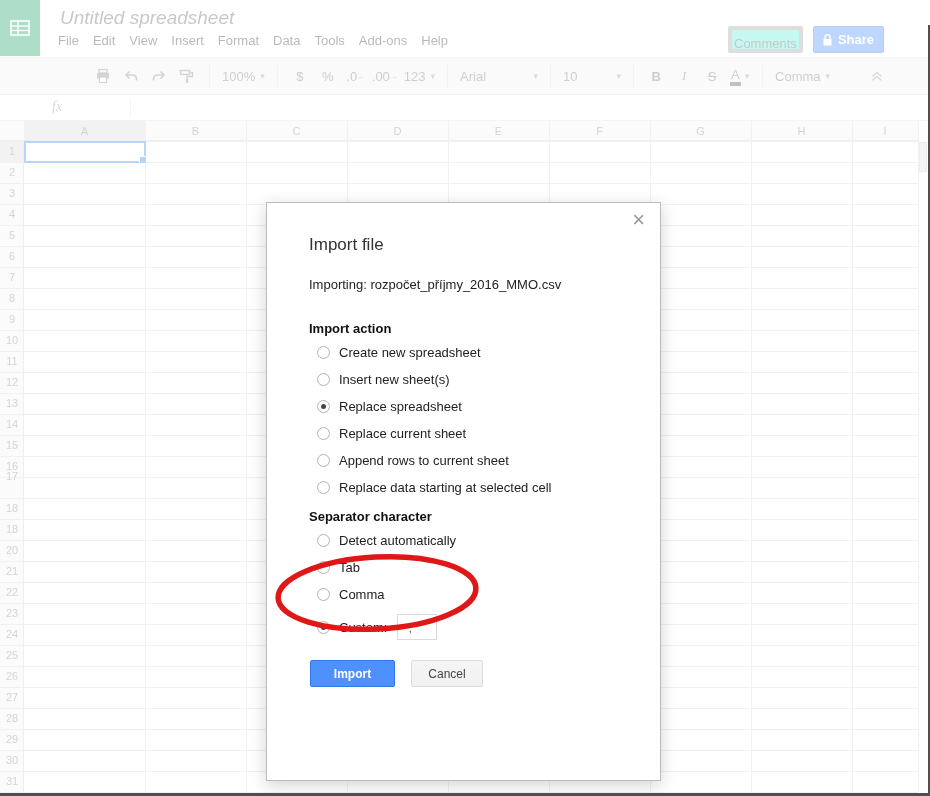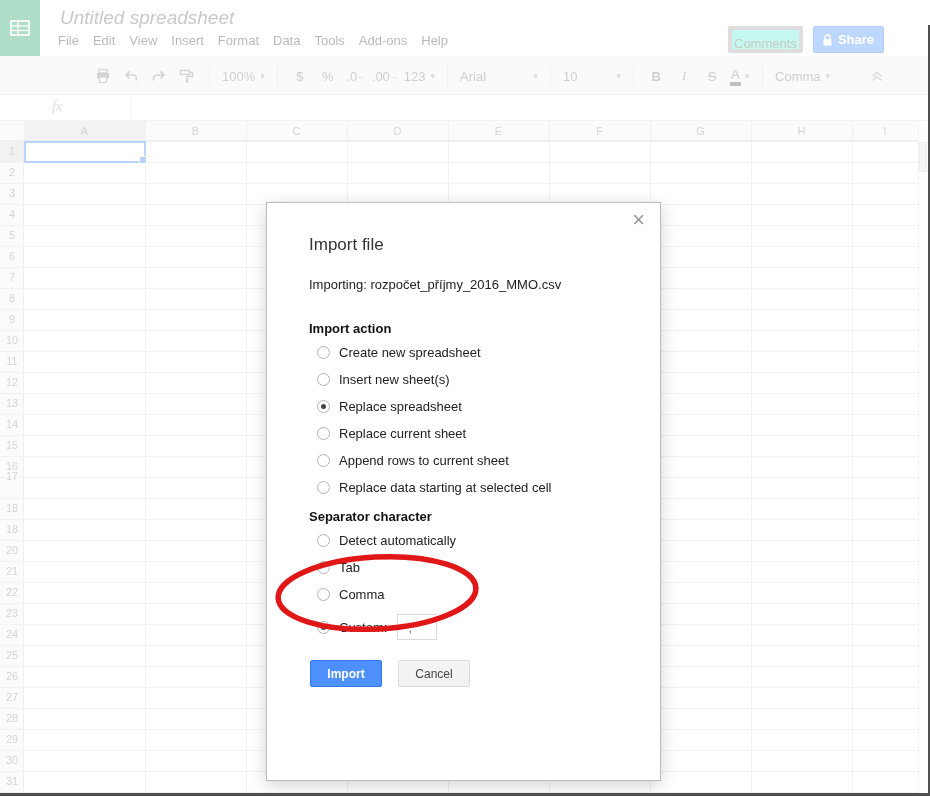--- a/index.html
+++ b/index.html
@@ -55,21 +55,21 @@
   .sec-h{font-size:13px;font-weight:bold;color:#111;line-height:16px;margin:0 0 8px 0;}
   .opt{display:flex;align-items:center;height:14px;margin:0 0 13px 8px;font-size:13px;color:#222;}
   .opt.tall{height:26px;}
   .opt:last-child{margin-bottom:0;}
   .radio{width:13px;height:13px;border:1px solid #b3b3b3;border-radius:50%;margin-right:9px;
         box-sizing:border-box;background:#fff;position:relative;flex:0 0 13px;}
   .radio.sel::after{content:"";position:absolute;left:3px;top:3px;width:5px;height:5px;border-radius:50%;background:#444;}
   .custom-inp{width:28px;height:24px;margin-left:10px;border:1px solid #d9d9d9;font-family:"Liberation Sans",sans-serif;
         font-size:13px;color:#666;padding:0 0 0 10px;outline:none;background:#fff;}
   .dlg-buttons{display:flex;gap:16px;margin:20px 0 0 1px;}
-  .btn-import{width:72px;height:27px;background:#4d90fe;border:1px solid #3079ed;border-radius:2px;
+  .btn-import{width:85px;height:27px;background:#4d90fe;border:1px solid #3079ed;border-radius:2px;
         color:#fff;font-weight:bold;font-size:12px;font-family:"Liberation Sans",sans-serif;}
   .btn-cancel{width:72px;height:27px;background:linear-gradient(#f5f5f5,#f1f1f1);border:1px solid #dcdcdc;
         border-radius:2px;color:#444;font-size:12px;font-family:"Liberation Sans",sans-serif;}
   .annot{position:absolute;left:0;top:344px;width:230px;height:100px;pointer-events:none;z-index:30;overflow:visible;}
   
   .win-r{position:absolute;right:0;top:25px;width:2px;height:771px;background:#4f4f4f;z-index:40;}
   .win-b{position:absolute;left:0;bottom:0;width:100%;height:3px;background:#4f4f4f;z-index:40;}
   svg{display:block;}
 </style>
 </head>

